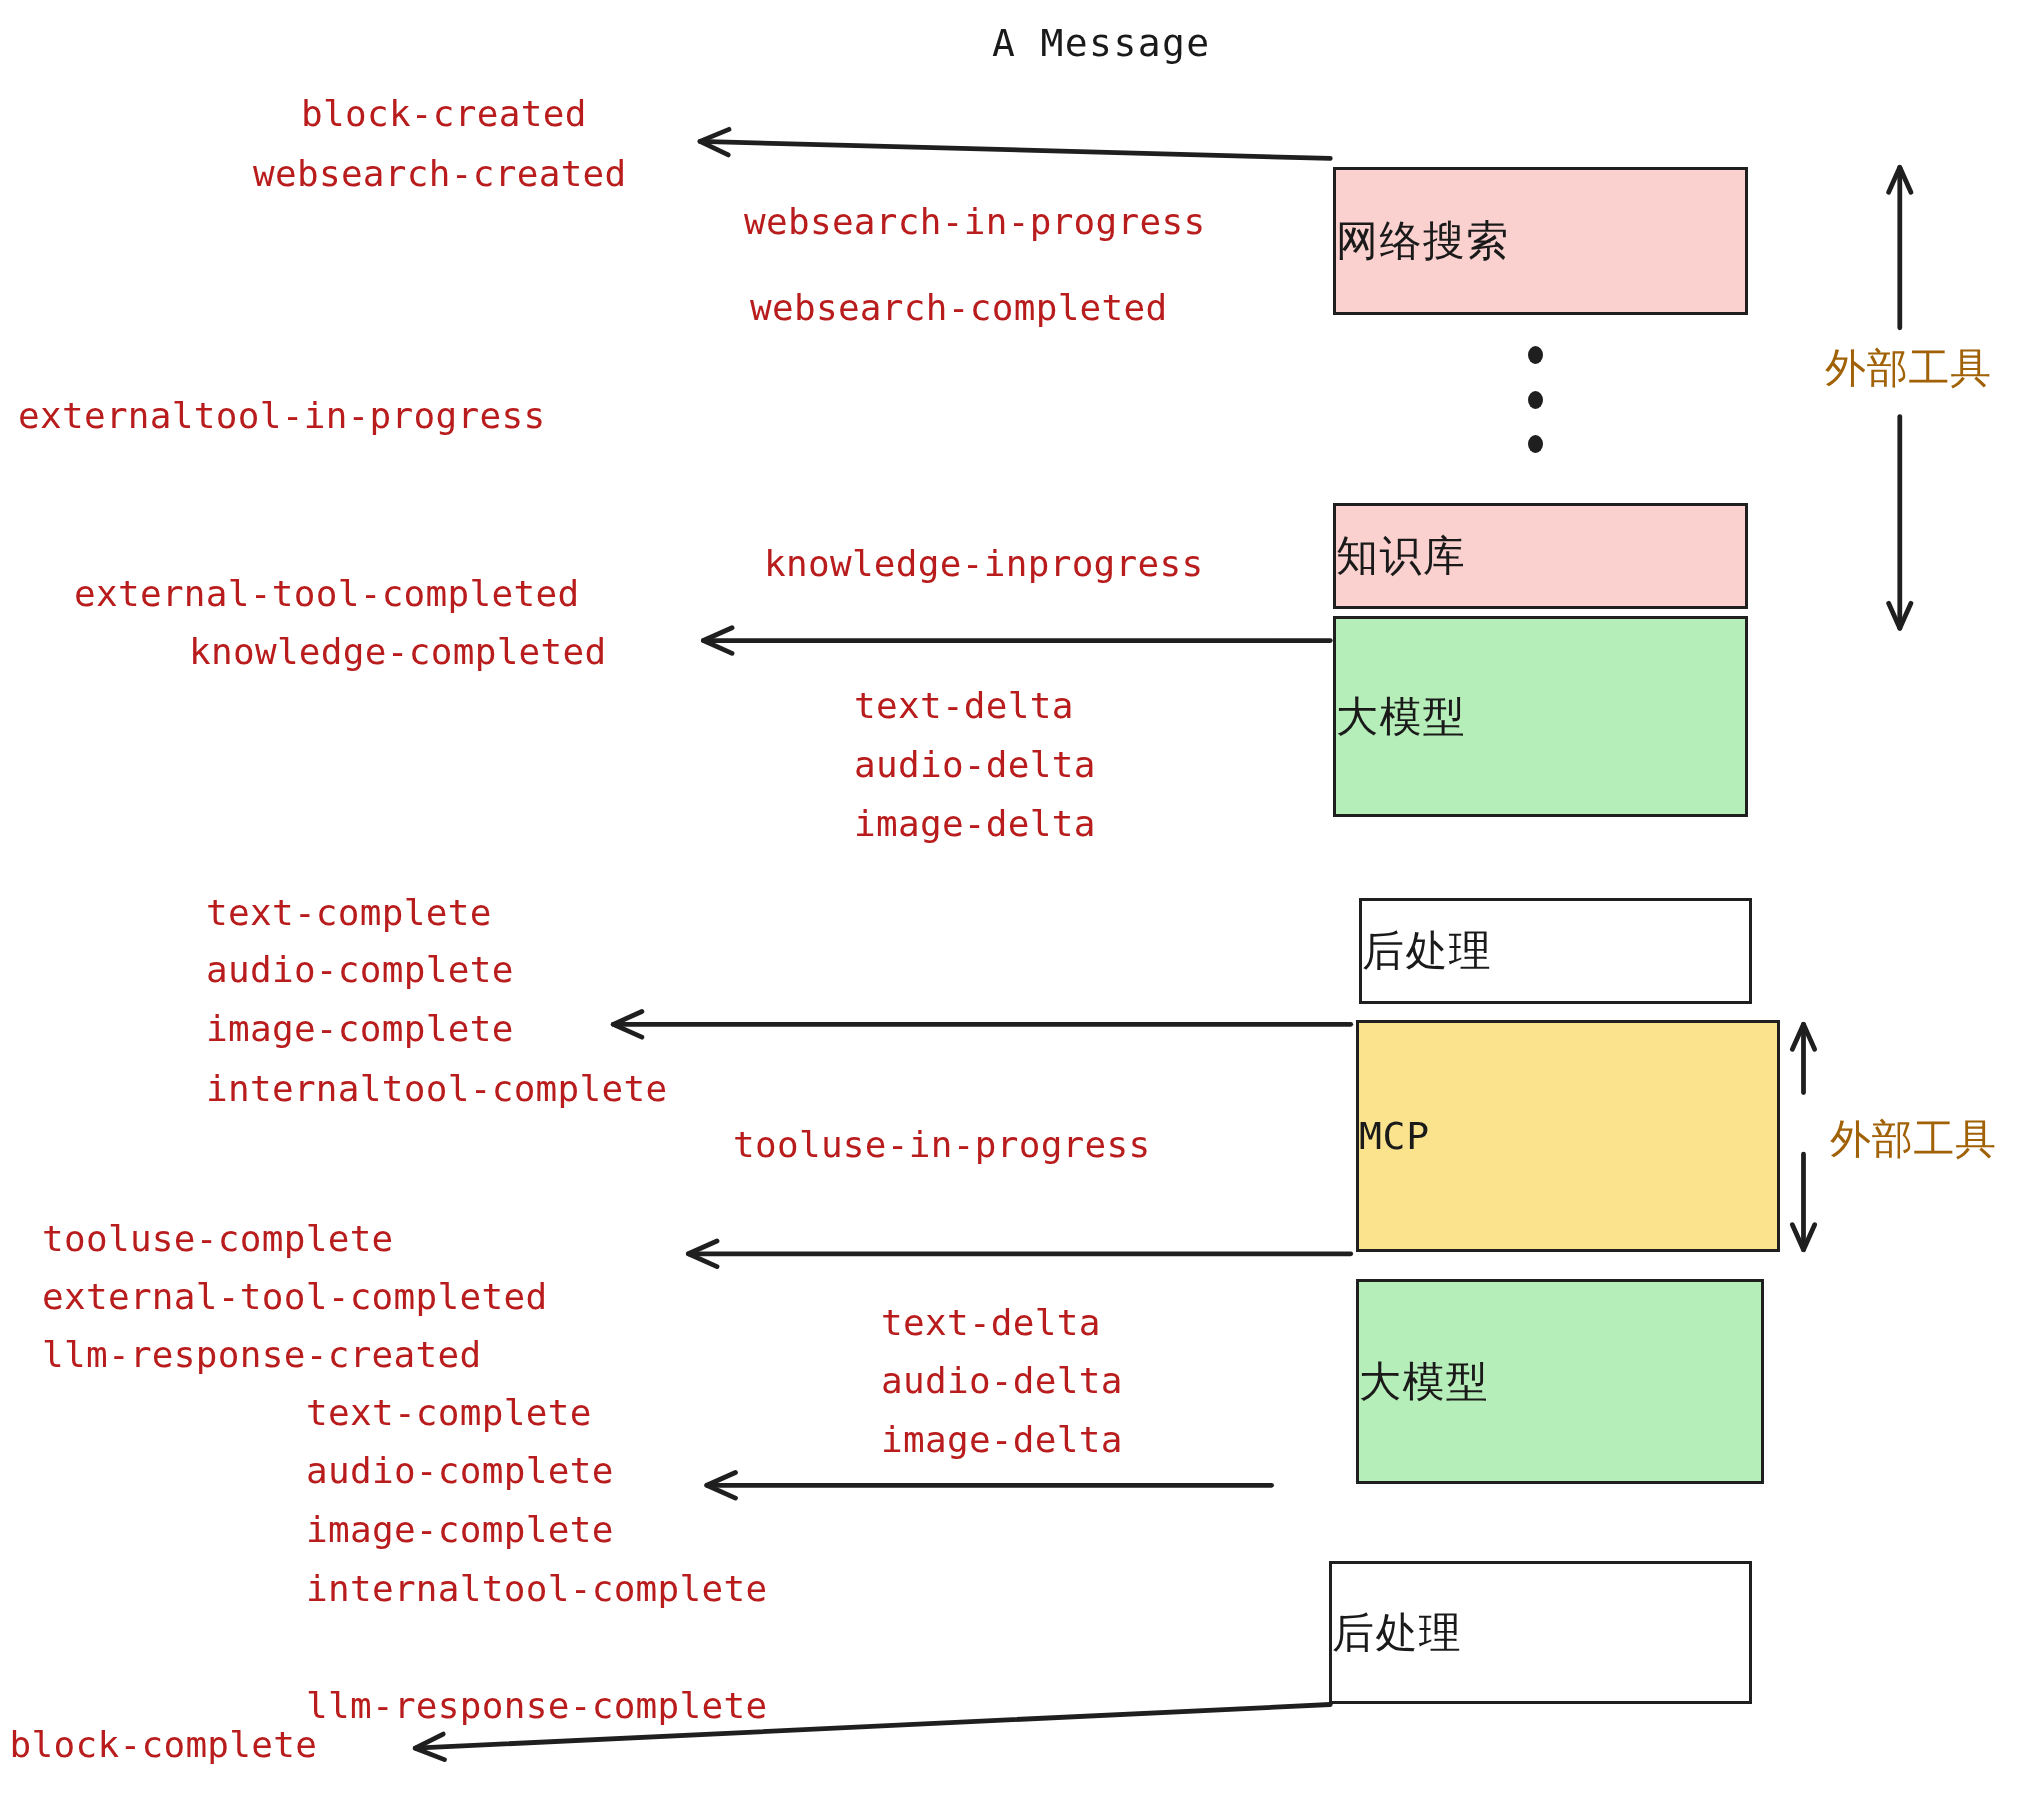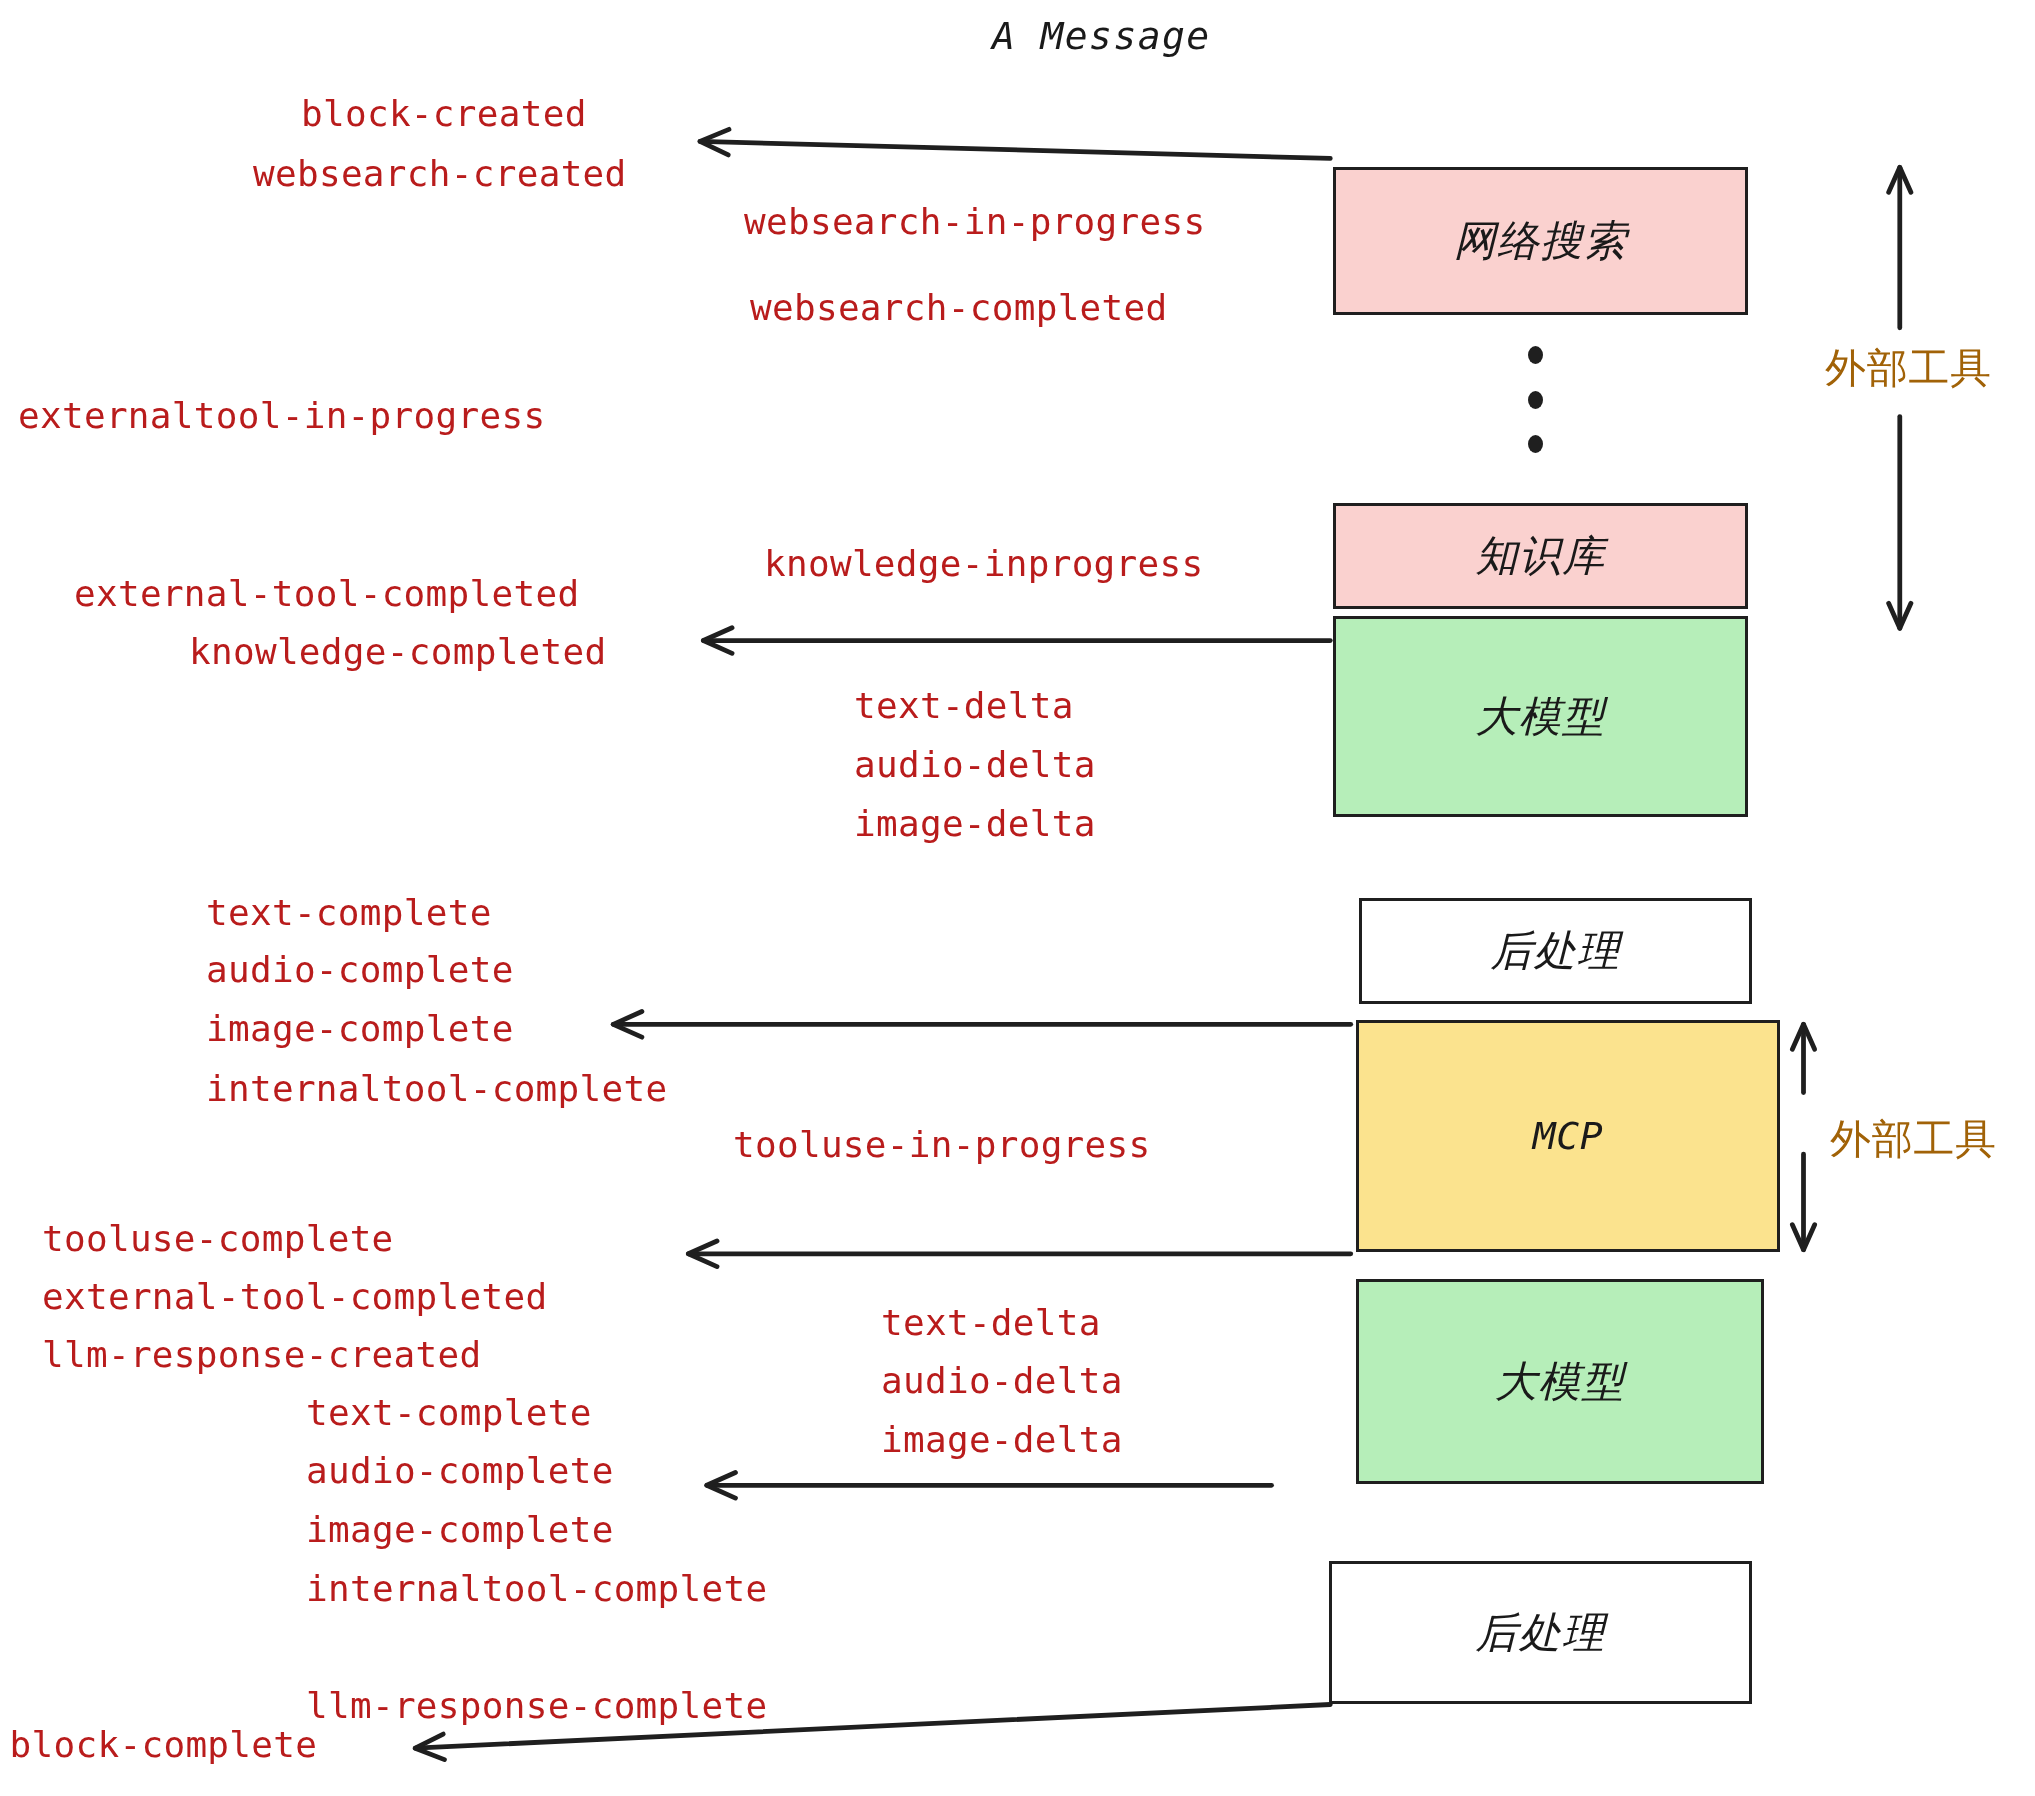--- a/index.html
+++ b/index.html
@@ -44,22 +44,20 @@
     letter-spacing: 1.4px;
   }
 
   
   .box {
     position: absolute;
     border: 3.4px solid #1f1f1f;
     box-sizing: border-box;
     display: flex;
     align-items: center;
-    justify-content: center;
-    font-style: italic;
   }
   .box-label {
     font-family: "DejaVu Sans", "Liberation Sans", sans-serif;
     font-size: 42px;
     color: #1a1a1a;
     letter-spacing: 1.4px;
     white-space: nowrap;
   }
   .box-label.mono {
     font-family: "DejaVu Sans Mono", "Liberation Mono", monospace;
@@ -88,21 +86,21 @@
     height: 18px;
     border-radius: 50%;
     background: #1f1f1f;
   }
 </style>
 </head>
 <body>
 
 <div id="canvas">
 
-  <div class="title" style="left:992px; top:14px;font-style:italic;">A Message</div>
+  <div class="title" style="left:992px; top:21px;">A Message</div>
 
   <svg class="layer" viewBox="0 0 2980 2630" xmlns="http://www.w3.org/2000/svg">
     <g id="flow-arrows" stroke="#1f1f1f" stroke-width="7" fill="none" stroke-linecap="round" stroke-linejoin="round">
         <line x1="1948" y1="232" x2="1025" y2="207"></line>
         <path d="M 1066.4788350999331 226.88733865434392 L 1025 207 L 1067.4945503918948 189.38713007512052"></path>
         <line x1="1948" y1="938" x2="1030" y2="938"></line>
         <path d="M 1072.0020912543662 956.7569808407402 L 1030 938 L 1072.0020912543662 919.2430191592598"></path>
         <line x1="1978" y1="1500" x2="898" y2="1500"></line>
         <path d="M 940.0020912543662 1518.7569808407402 L 898 1500 L 940.0020912543662 1481.2430191592598"></path>
         <line x1="1978" y1="1836" x2="1008" y2="1836"></line>

